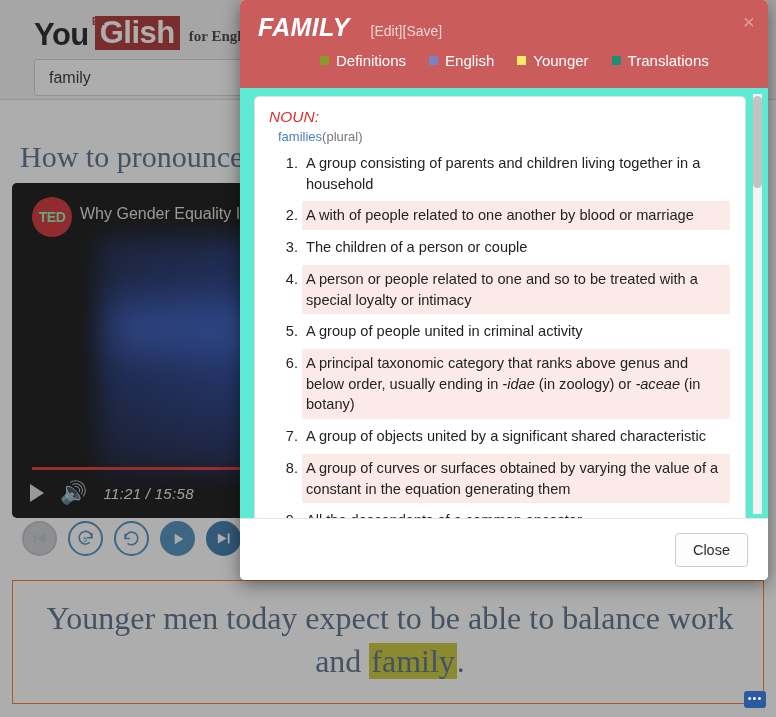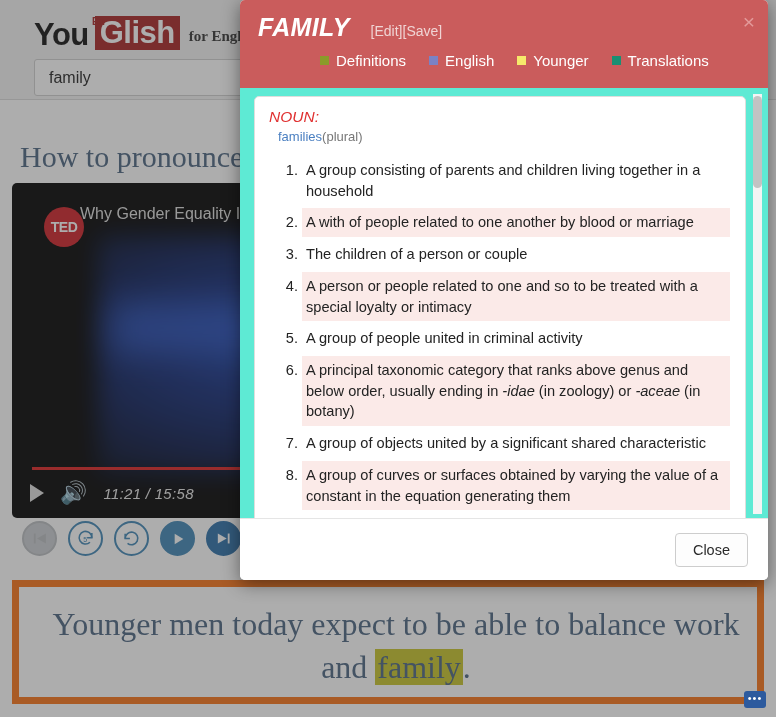--- a/index.html
+++ b/index.html
@@ -87,27 +87,26 @@
     position: absolute; left: 86px; top: 52px; width: 420px; height: 240px;
     background: radial-gradient(ellipse at 40% 45%, #1a3fa8 0%, #0d2266 45%, #050d28 80%);
     filter: blur(12px);
     opacity: 0.95;
   }
   .vid-bar2 {
     position: absolute; left: 100px; top: 120px; width: 360px; height: 50px;
     background: #2a56c8; filter: blur(16px); opacity: 0.7;
   }
   .ted-badge {
-    position: absolute; left: 20px; top: 24px;
+    position: absolute; left: 20px; top: 14px;
     width: 40px; height: 40px; border-radius: 50%;
     background: #cf1f26;
     display: flex; align-items: center; justify-content: center;
-    color: #ffffff; font-weight: bold; font-size: 14px;
+    color: #86efac; font-weight: bold; font-size: 14px;
     letter-spacing: -0.5px;
-    margin-left: 12px;
   }
   .vid-title {
     position: absolute; left: 68px; top: 22px;
     color: #dcdcdc; font-size: 16px; white-space: nowrap;
   }
   .progress-track {
     position: absolute; left: 20px; bottom: 48px; width: 420px; height: 3px;
     background: rgba(255,255,255,0.28);
   }
   .progress-fill { position: absolute; left: 0; top: 0; height: 3px; background: #d22; width: 100%; }
@@ -139,21 +138,21 @@
   .navbtn.disabled { border-color: #b8bcc0; color: #b8bcc0; background: #c9ccd0; }
   .navbtn.solid { background: #3f86b5; border-color: #3f86b5; color: #fff; }
   .navbtn.solid-dark { background: #2b6ea8; border-color: #2b6ea8; color: #fff; }
   .navbtn svg { display: block; }
 
   
   .caption-card {
     position: absolute; left: 12px; top: 580px;
     width: 752px; height: 124px;
     background: #ffffff;
-    border: 7px solid #f97316;
+    border: 1px solid #f97316;
   }
   .caption-text {
     position: absolute; left: 22px; top: 16px; width: 710px;
     text-align: center;
     font-family: "Liberation Serif", serif;
     font-size: 32px; line-height: 1.35;
     color: #4a6480;
   }
   .caption-text .hi {
     background: #c6c328; color: #4a6480; padding: 0 2px;
@@ -229,21 +228,21 @@
     margin-bottom: 12px;
   }
   .pos-label {
     font-family: "Liberation Sans", sans-serif;
     font-style: italic;
     color: #e03030;
     font-size: 15.5px;
     margin-bottom: 3px;
   }
   .infl-line {
-    font-size: 13px; margin-left: 9px; margin-bottom: 12px;
+    font-size: 13px; margin-left: 9px; margin-bottom: 5px;
   }
   .infl-word { color: #4a7fc1; }
   .infl-tag { color: #777; }
   ol.defs {
     margin: 1px; padding-left: 32px;
     list-style-position: outside;
   }
   ol.defs li {
     font-size: 14.6px;
     line-height: 1.42;

